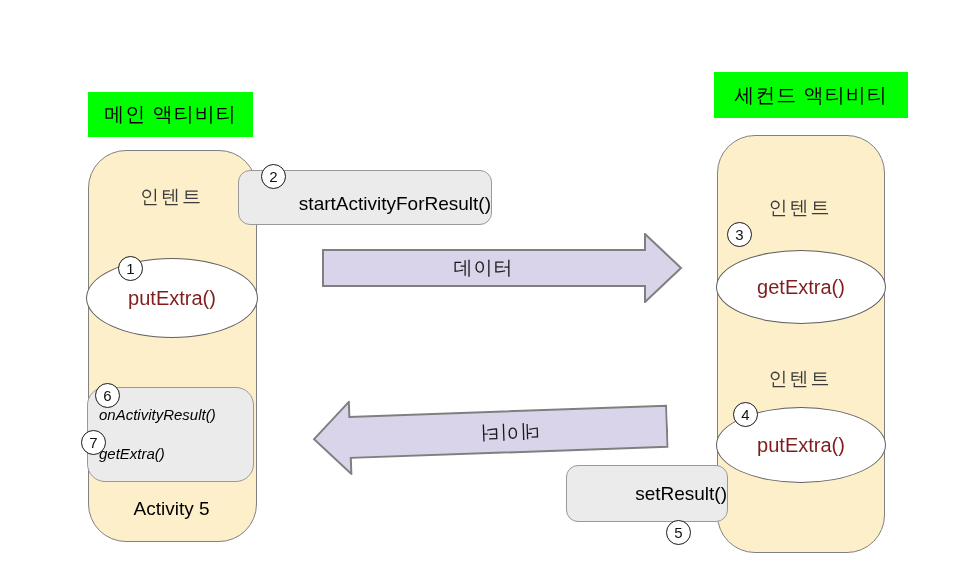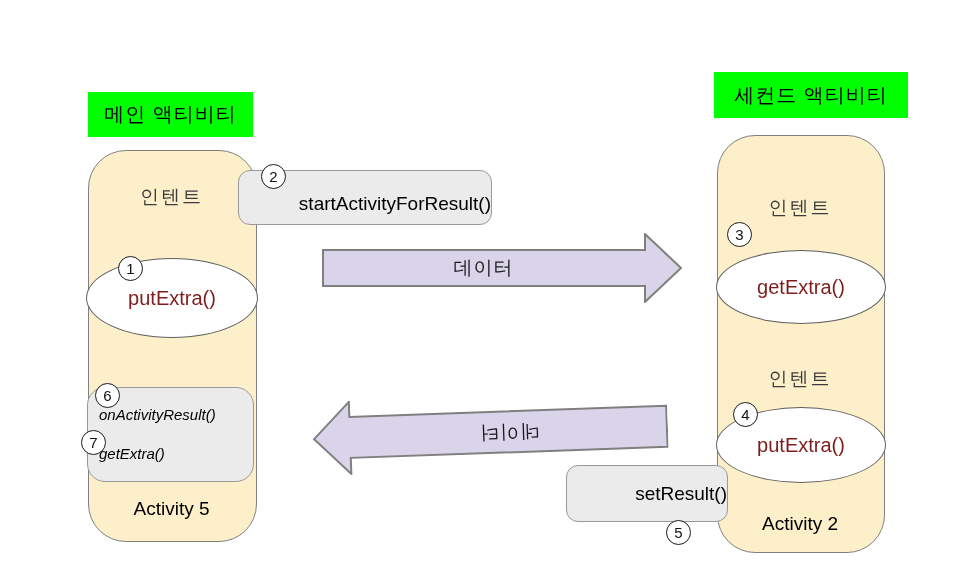--- a/index.html
+++ b/index.html
@@ -83,21 +83,20 @@
 
   <div class="activity" style="left:717px; top:135px; width:166px; height:416px;"></div>
   <div class="intent" style="left:717px; top:195px; width:166px;">인텐트</div>
   <div class="ellipse" style="left:716px; top:250px; width:168px; height:72px;">
     <span>getExtra()</span>
   </div>
   <div class="intent" style="left:717px; top:366px; width:166px;">인텐트</div>
   <div class="ellipse" style="left:716px; top:407px; width:168px; height:74px;">
     <span>putExtra()</span>
   </div>
-  <div class="activity-name" style="left:717px; top:513px; width:166px;">Activity 2</div>
 
   <div class="gray-box box-safr">
     <span>startActivityForResult()</span>
   </div>
   <div class="gray-box box-setresult">
     <span>setResult()</span>
   </div>
 
   <div class="arrow" style="left:322px; top:233px; width:361px; height:70px;">
     <svg width="361" height="70" viewBox="0 0 361 70">

